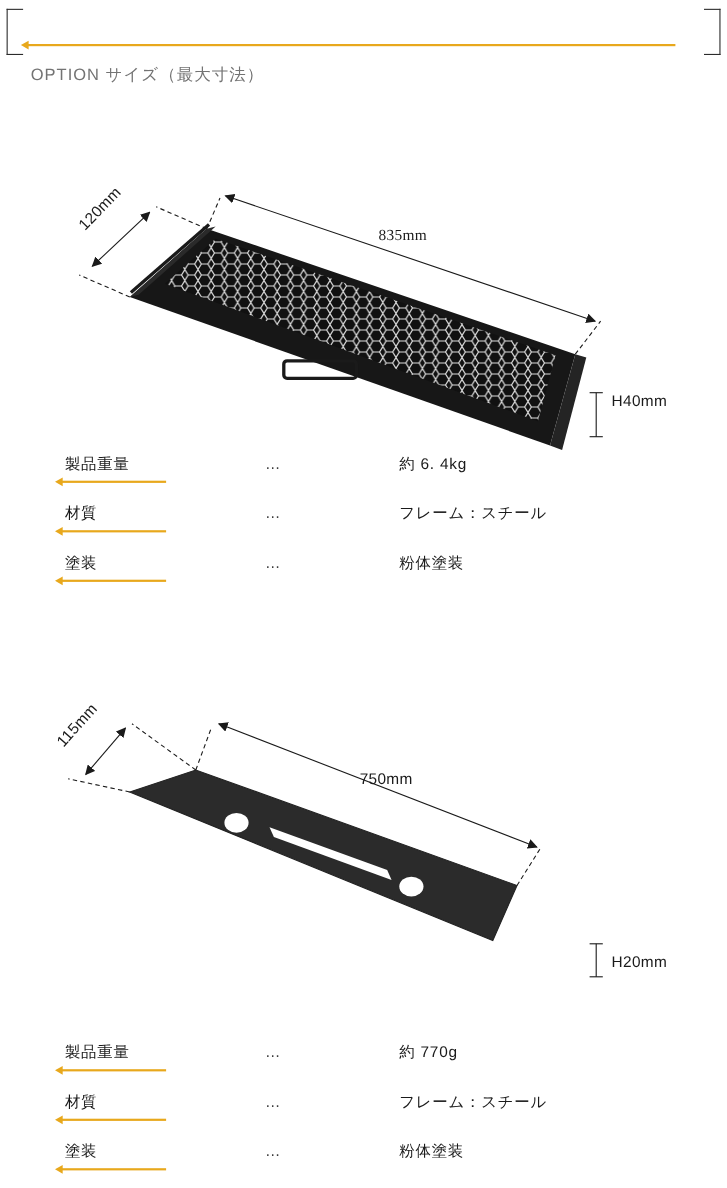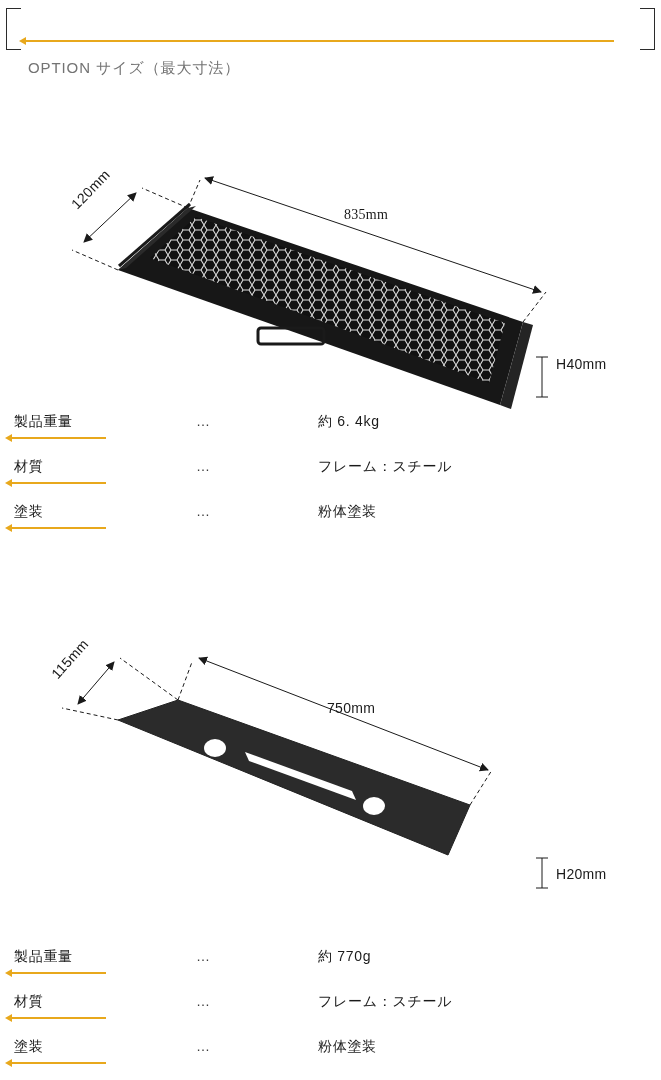--- a/index.html
+++ b/index.html
@@ -81,22 +81,23 @@
     width: 661px;
   }
   .figure-1 { top: 60px;  height: 350px; }
   .figure-2 { top: 600px; height: 320px; }
 
   .figure-svg { display: block; }
 
   
   .spec-table {
     position: absolute;
-    left: 0;
+    left: 12px;
     width: 598px;
+    padding-left: 33px;
   }
   .spec-1 { top: 405px; }
   .spec-2 { top: 940px; }
 
   .spec-row {
     position: relative;
     height: 45px;
   }
   .spec-label {
     position: absolute;

